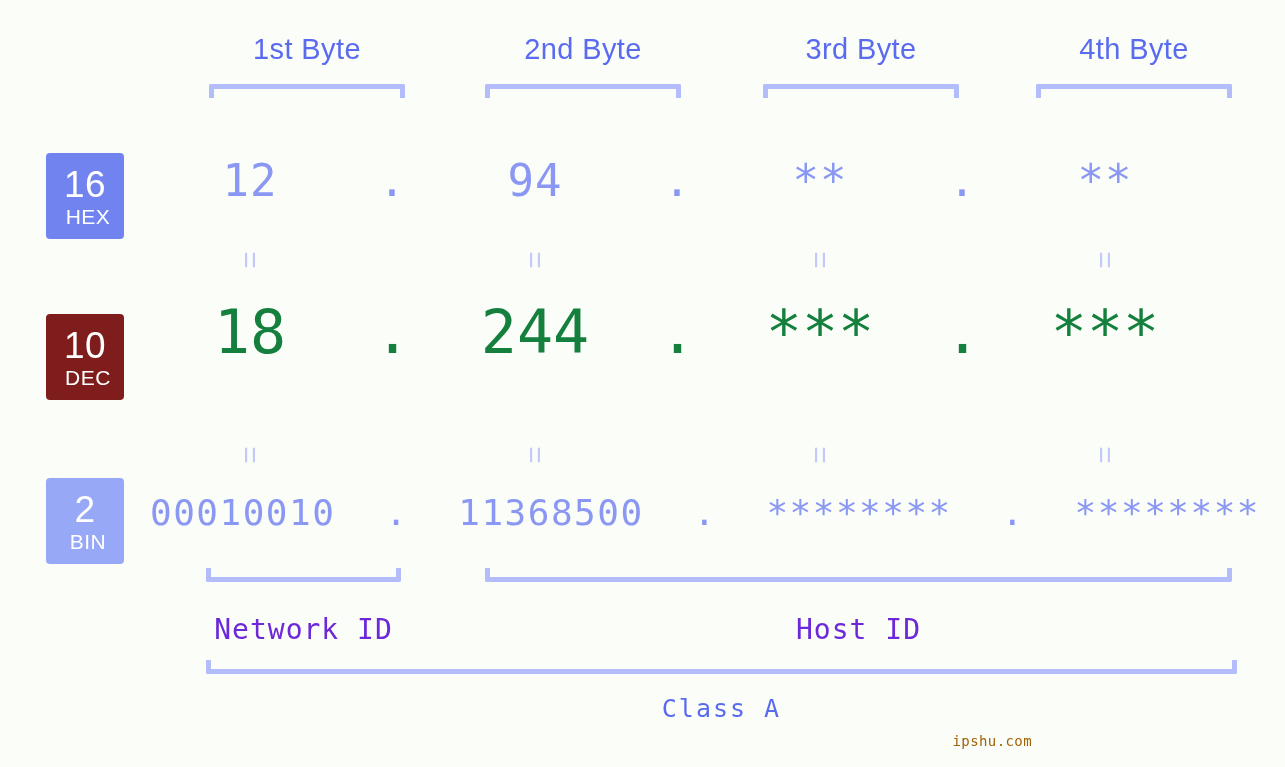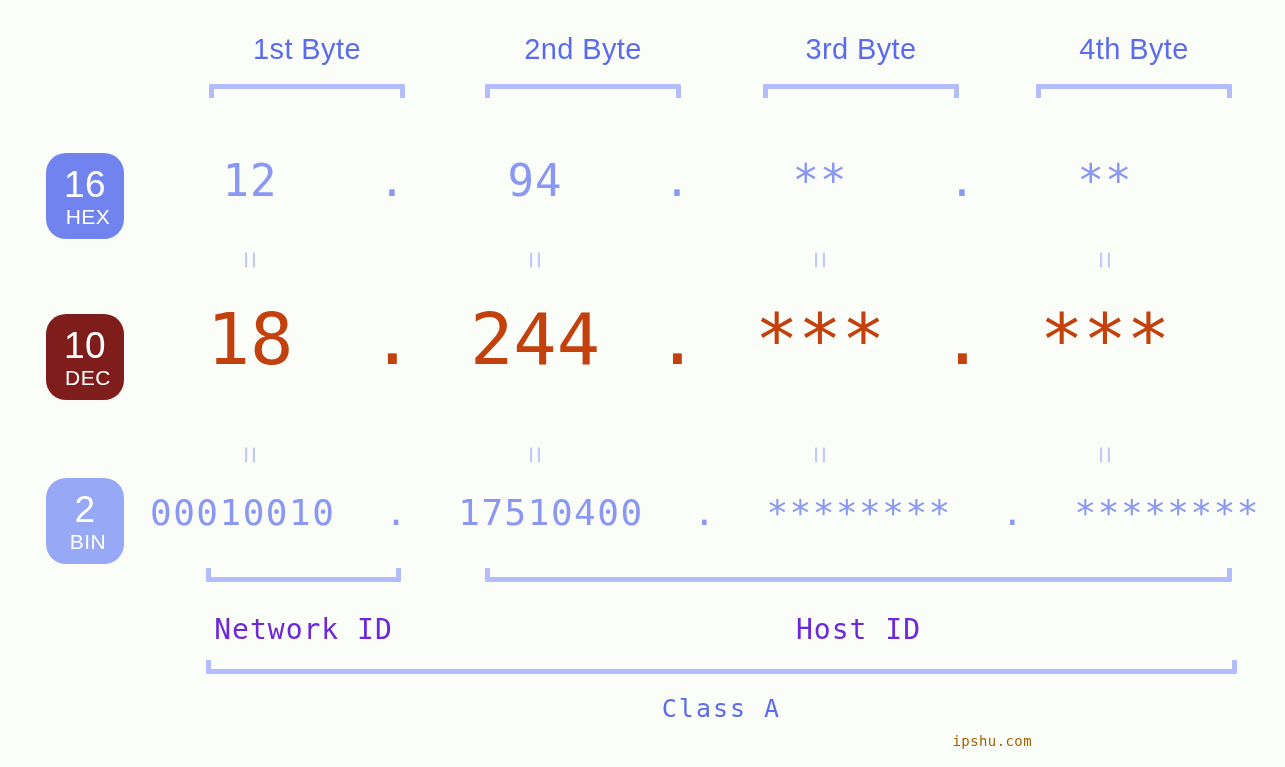--- a/index.html
+++ b/index.html
@@ -52,21 +52,21 @@
     box-sizing: border-box;
     border-radius: 0 0 2px 2px;
   }
 
   
   .badge {
     position: absolute;
     left: 46px;
     width: 78px;
     height: 86px;
-    border-radius: 20px;
+    border-radius: 4px;
     color: #ffffff;
     display: flex;
     flex-direction: column;
     align-items: center;
     justify-content: center;
     font-family: "Liberation Sans", sans-serif;
     line-height: 1;
   }
   .badge .num {
     font-size: 37px;
@@ -108,23 +108,23 @@
     font-family: "DejaVu Sans Mono", monospace;
     font-size: 44px;
     letter-spacing: 1px;
   }
   #row-hex .cell { width: 200px; }
   #row-hex .dot { width: 85px; font-size: 44px; }
 
   
   #row-dec {
     top: 297px;
-    color: #c2410c;
-    font-family: "DejaVu Sans Mono", monospace;
-    font-size: 72px;
+    color: #15803d;
+    font-family: "DejaVu Sans Mono", monospace;
+    font-size: 60px;
     letter-spacing: 0px;
   }
   #row-dec .cell { width: 200px; }
   #row-dec .dot { width: 85px; }
 
   
   #row-bin {
     top: 492px;
     color: #8a98f3;
     font-family: "DejaVu Sans Mono", monospace;
@@ -248,21 +248,21 @@
     <div class="eqcell">=</div>
     <div class="eqgap"></div>
     <div class="eqcell">=</div>
     <div class="eqgap"></div>
     <div class="eqcell">=</div>
   </div>
 
   <div class="row" id="row-bin">
     <div class="cell">00010010</div>
     <div class="dot">.</div>
-    <div class="cell">17510400</div>
+    <div class="cell">11368500</div>
     <div class="dot">.</div>
     <div class="cell">********</div>
     <div class="dot">.</div>
     <div class="cell">********</div>
   </div>
 
   <div class="bracket-up" style="left:206px;top:568px;width:195px;"></div>
   <div class="bracket-up" style="left:485px;top:568px;width:747px;"></div>
 
   <div class="id-label" style="left:206px;top:613px;width:195px;">Network ID</div>

